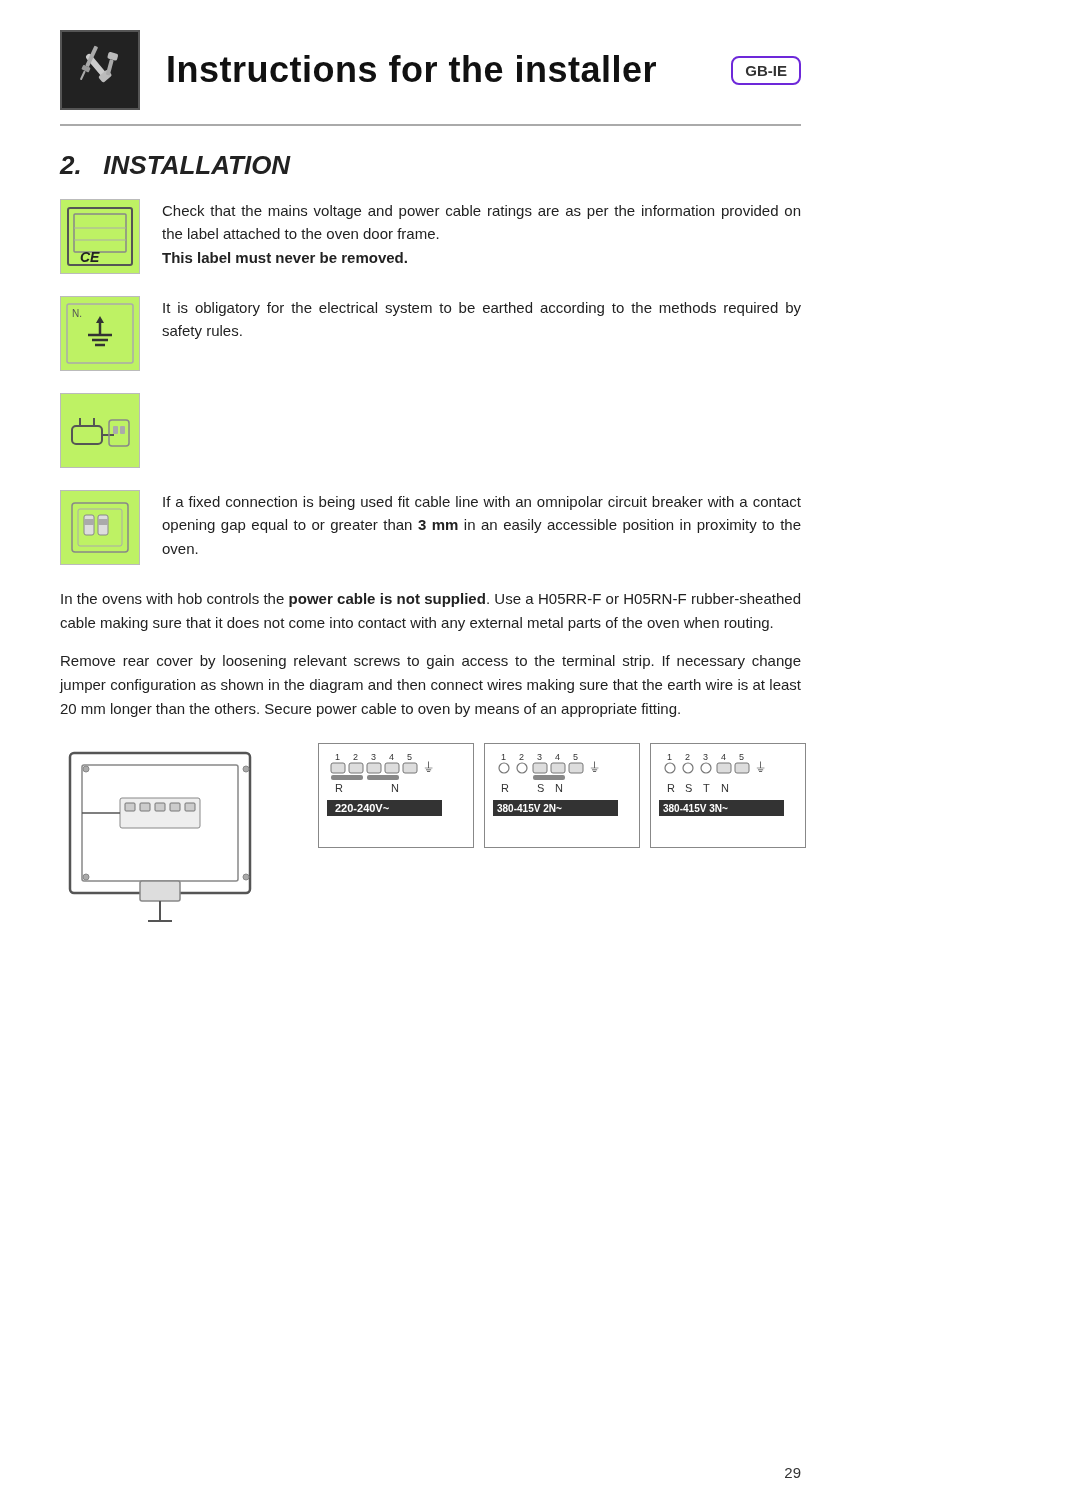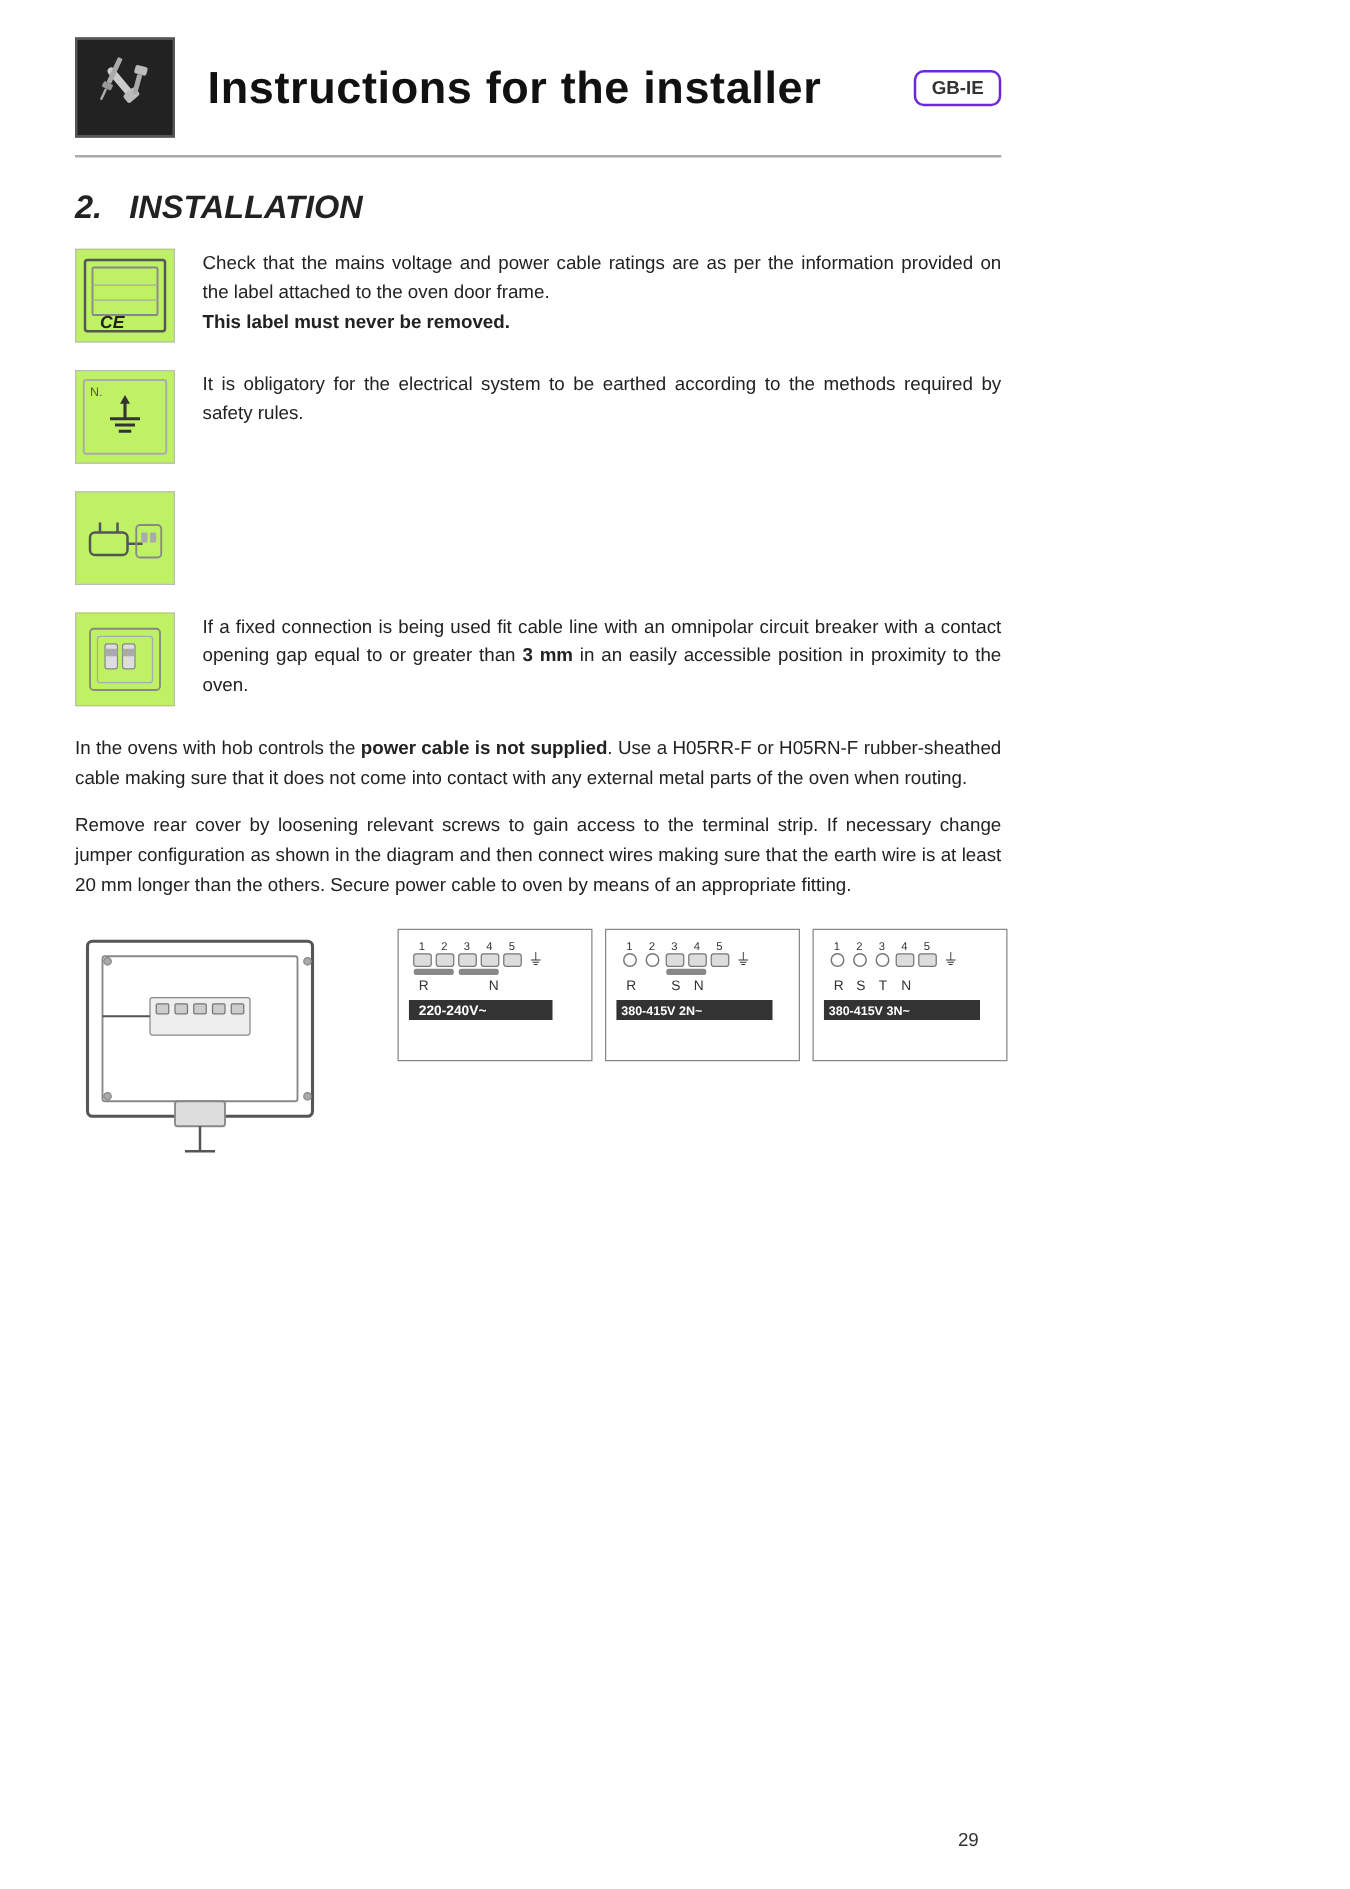--- a/index.html
+++ b/index.html
@@ -123,21 +123,21 @@
     }
     .wiring-box {
       border: 1.5px solid #888;
       padding: 6px 8px 4px 8px;
       min-width: 140px;
     }
     
     .page-number {
       position: absolute;
       bottom: 30px;
-      right: 78px;
+      right: 60px;
       font-size: 15px;
       color: #333;
     }
   </style>
 </head>
 <body>
 
 <div class="page">
 
   <div class="header">

